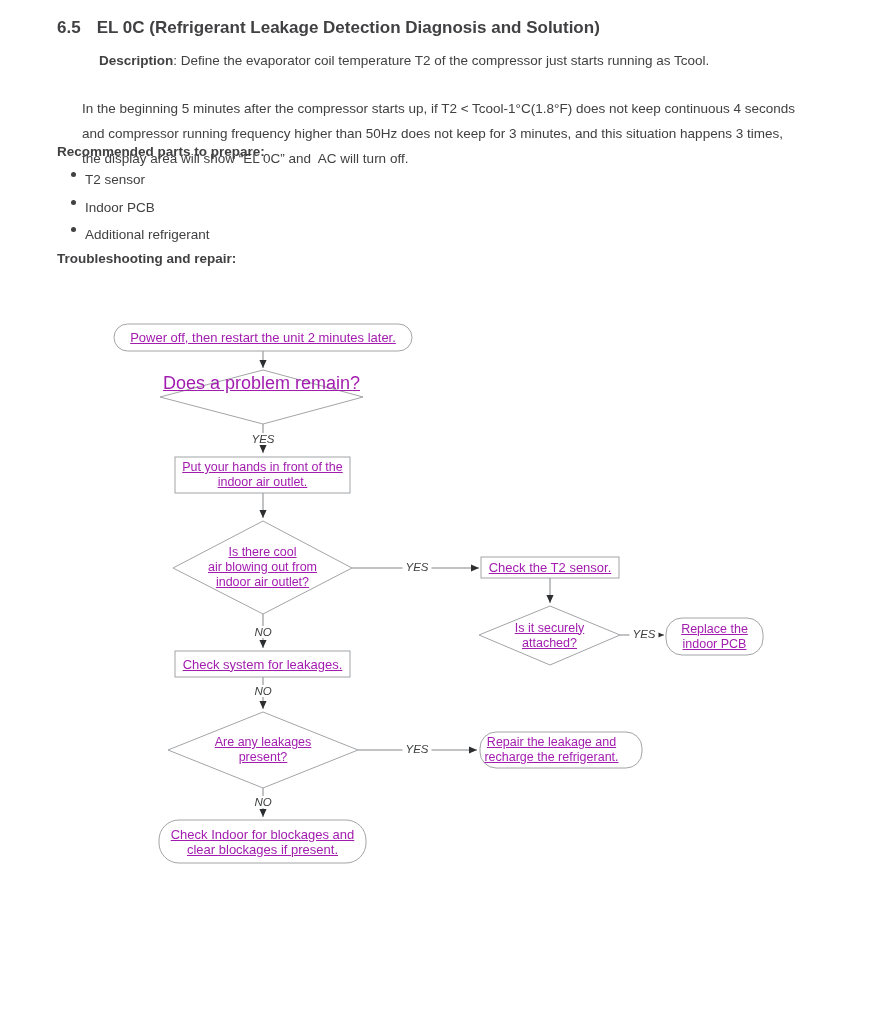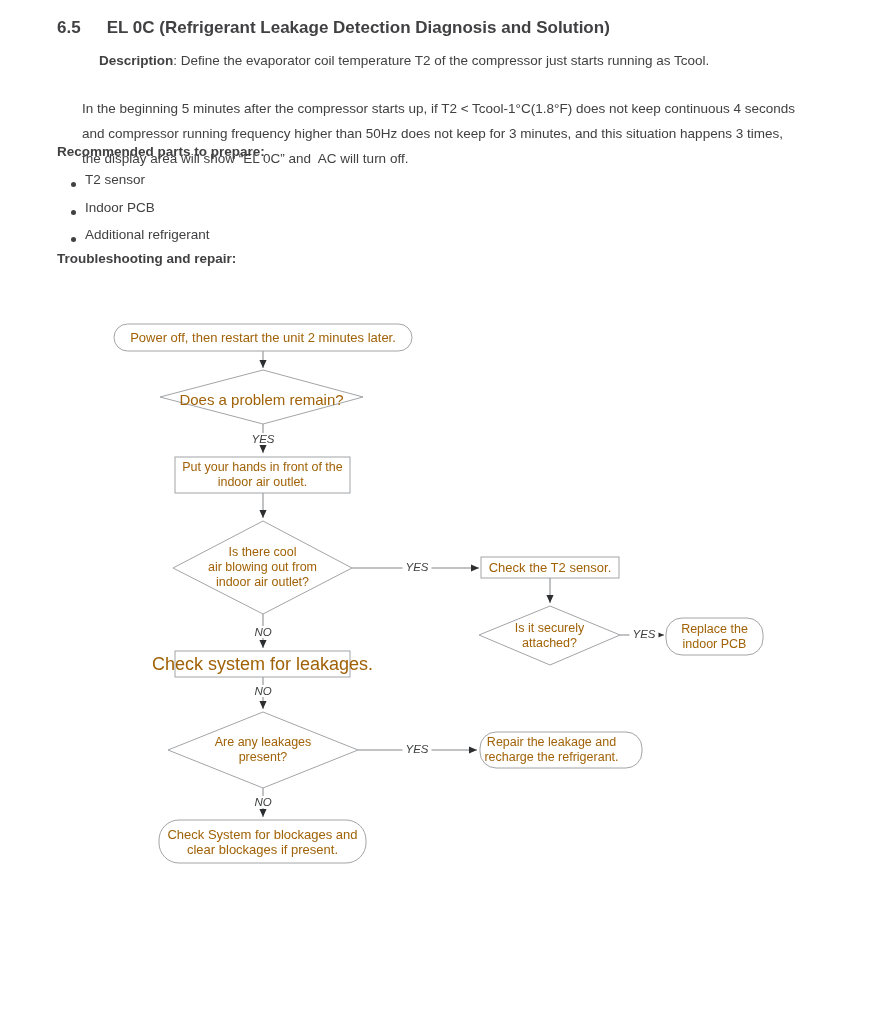--- a/index.html
+++ b/index.html
@@ -2,34 +2,34 @@
 <html><head>
 <meta charset="utf-8">
 <style>
   html,body { margin:0; padding:0; background:#ffffff; }
   .page {
     position:relative; width:873px; height:1024px; background:#ffffff;
     font-family:"Liberation Sans", sans-serif; color:#414042; overflow:hidden;
   }
   .abs { position:absolute; }
   .doc-title { left:57px; top:18px; font-size:17px; font-weight:bold; white-space:pre; }
-  .doc-title .num { display:inline-block; margin-right:26px; }
+  .doc-title .num { display:inline-block; margin-right:16px; }
   .desc-para { left:57px; top:53px; font-size:13.5px;padding-left:42px; }
   .body-para { left:57px; top:96px; font-size:13.5px; line-height:25px; white-space:pre-wrap;margin-left:25px; }
   .subhead { font-size:13.5px; font-weight:bold; }
   .parts-heading { left:57px; top:144px; }
   .repair-heading { left:57px; top:251px; }
-  .bullet-row { left:71px; display:flex; align-items:flex-end; font-size:13.5px; }
+  .bullet-row { left:71px; display:flex; align-items:flex-start; font-size:13.5px; }
   .bullet-dot { width:5px; height:5px; border-radius:50%; background:#414042; margin-right:9px; flex:0 0 auto; }
   
   .flow-svg { position:absolute; left:0; top:0; }
   .node-label {
     position:absolute; display:flex; align-items:center; justify-content:center;
-    text-align:center; font-size:12.5px; line-height:15px; color:#a16207;
-    white-space:pre; pointer-events:none;
+    text-align:center; font-size:12.5px; line-height:15px; color:#a21caf;
+    white-space:pre; pointer-events:none;text-decoration:underline;
   }
   .edge-label {
     position:absolute; transform:translate(-50%,-50%); background:#ffffff;
     font-size:11.5px; color:#3f4041; padding:0 3px; pointer-events:none;font-style:italic;
   }
 </style>
 </head>
 <body>
 
 <div class="page">
@@ -88,37 +88,37 @@
       <polygon points="550,606 620,635 550,665 479,635"></polygon>
       <rect x="666" y="618" width="97" height="37" rx="16"></rect>
       <rect x="175" y="651" width="175" height="26"></rect>
       <polygon points="263,712 358,750 263,788 168,750"></polygon>
       <rect x="480" y="732" width="162" height="36" rx="16"></rect>
       <rect x="159" y="820" width="207" height="43" rx="20"></rect>
     </g>
   </svg>
 
   <div class="node-label" style="left:114px; top:324px; width:298px; height:27px; font-size:13px;">Power off, then restart the unit 2 minutes later.</div>
-  <div class="node-label" style="left:160px; top:372px; width:203px; height:54px; font-size:15px;text-align:right;">Does a problem remain?</div>
+  <div class="node-label" style="left:160px; top:356px; width:203px; height:54px; font-size:18px;text-align:right;">Does a problem remain?</div>
   <div class="node-label" style="left:175px; top:457px; width:175px; height:36px;">Put your hands in front of the
 indoor air outlet.</div>
   <div class="node-label" style="left:173px; top:521px; width:179px; height:93px;">Is there cool
 air blowing out from
 indoor air outlet?</div>
   <div class="node-label" style="left:481px; top:557px; width:138px; height:21px; font-size:13px;">Check the T2 sensor.</div>
   <div class="node-label" style="left:479px; top:606px; width:141px; height:59px;">Is it securely
 attached?</div>
   <div class="node-label" style="left:666px; top:618px; width:97px; height:37px;">Replace the
 indoor PCB</div>
-  <div class="node-label" style="left:175px; top:651px; width:175px; height:26px; font-size:18px;">Check system for leakages.</div>
+  <div class="node-label" style="left:175px; top:651px; width:175px; height:26px; font-size:13px;">Check system for leakages.</div>
   <div class="node-label" style="left:168px; top:712px; width:190px; height:76px;">Are any leakages
 present?</div>
   <div class="node-label" style="left:480px; top:732px; width:143px; height:36px;">Repair the leakage and
 recharge the refrigerant.</div>
-  <div class="node-label" style="left:159px; top:820px; width:207px; height:43px; font-size:13px;">Check System for blockages and
+  <div class="node-label" style="left:159px; top:820px; width:207px; height:43px; font-size:13px;">Check Indoor for blockages and
 clear blockages if present.</div>
 
   <div class="edge-label" style="left:263px; top:439px;">YES</div>
   <div class="edge-label" style="left:417px; top:567px;">YES</div>
   <div class="edge-label" style="left:644px; top:634px;">YES</div>
   <div class="edge-label" style="left:263px; top:632px;">NO</div>
   <div class="edge-label" style="left:263px; top:691px;">NO</div>
   <div class="edge-label" style="left:417px; top:749px;">YES</div>
   <div class="edge-label" style="left:263px; top:802px;">NO</div>
 

